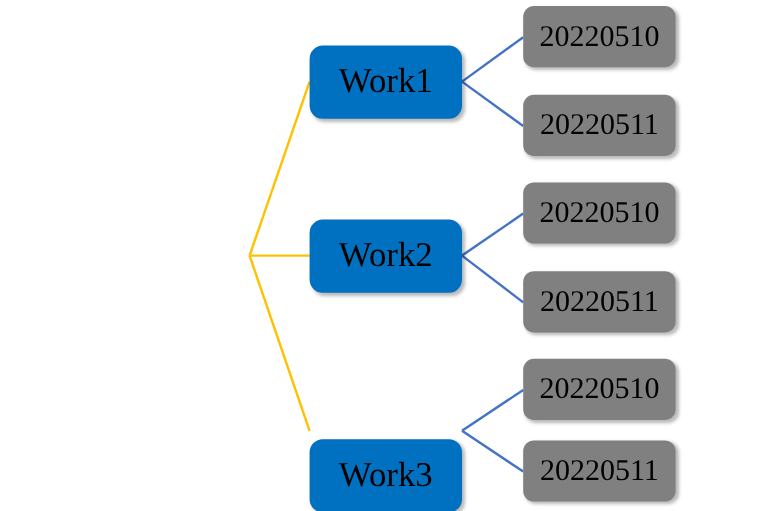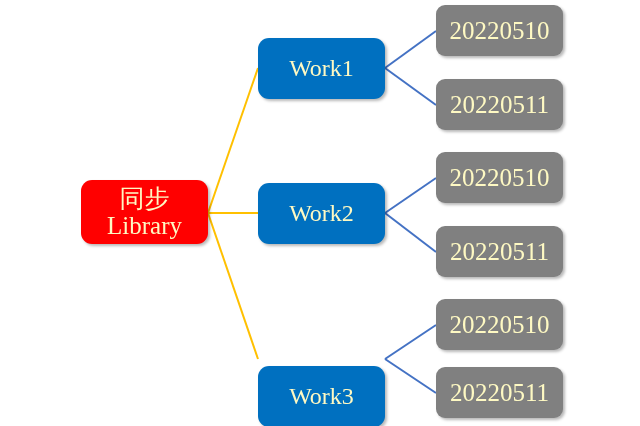--- a/index.html
+++ b/index.html
@@ -22,42 +22,42 @@
     width: 640px;
     height: 426px;
   }
   .node {
     position: absolute;
     box-sizing: border-box;
     display: flex;
     align-items: center;
     justify-content: center;
     text-align: center;
-    color: #fef9c3;
+    color: #000000;
     border-radius: 11px;
     line-height: 1.08;
     white-space: pre-line;
     z-index: 3;
     box-shadow: 2px 2px 3px rgba(0,0,0,0.28);
     user-select: none;
   }
   .node-root {
     background: #ff0000;
     left: 81px;
     top: 180px;
     width: 127px;
     height: 64px;
     font-size: 25px;
   }
   .node-work {
     background: #0070c0;
     left: 258px;
     width: 127px;
     height: 61px;
-    font-size: 24px;
+    font-size: 29px;
   }
   .node-work.w1 { top: 38px; }
   .node-work.w2 { top: 183px; justify-content: center; }
   .node-work.w3 { top: 329px; margin-top: 37px; }
   .node-leaf {
     background: #808080;
     left: 436px;
     width: 127px;
     height: 51px;
     font-size: 25px;
@@ -84,24 +84,20 @@
     <line x1="385" y1="68" x2="436" y2="31" stroke="#4472c4" stroke-width="2"></line>
     <line x1="385" y1="68" x2="436" y2="105" stroke="#4472c4" stroke-width="2"></line>
 
     <line x1="385" y1="213" x2="436" y2="178" stroke="#4472c4" stroke-width="2"></line>
     <line x1="385" y1="213" x2="436" y2="252" stroke="#4472c4" stroke-width="2"></line>
 
     <line x1="385" y1="359" x2="436" y2="325" stroke="#4472c4" stroke-width="2"></line>
     <line x1="385" y1="359" x2="436" y2="393" stroke="#4472c4" stroke-width="2"></line>
   </svg>
 
-  <div class="node node-root">
-    <span>同步
-Library</span>
-  </div>
 
   <div class="node node-work w1">
     <span>Work1</span>
   </div>
   <div class="node node-work w2">
     <span>Work2</span>
   </div>
   <div class="node node-work w3">
     <span>Work3</span>
   </div>

